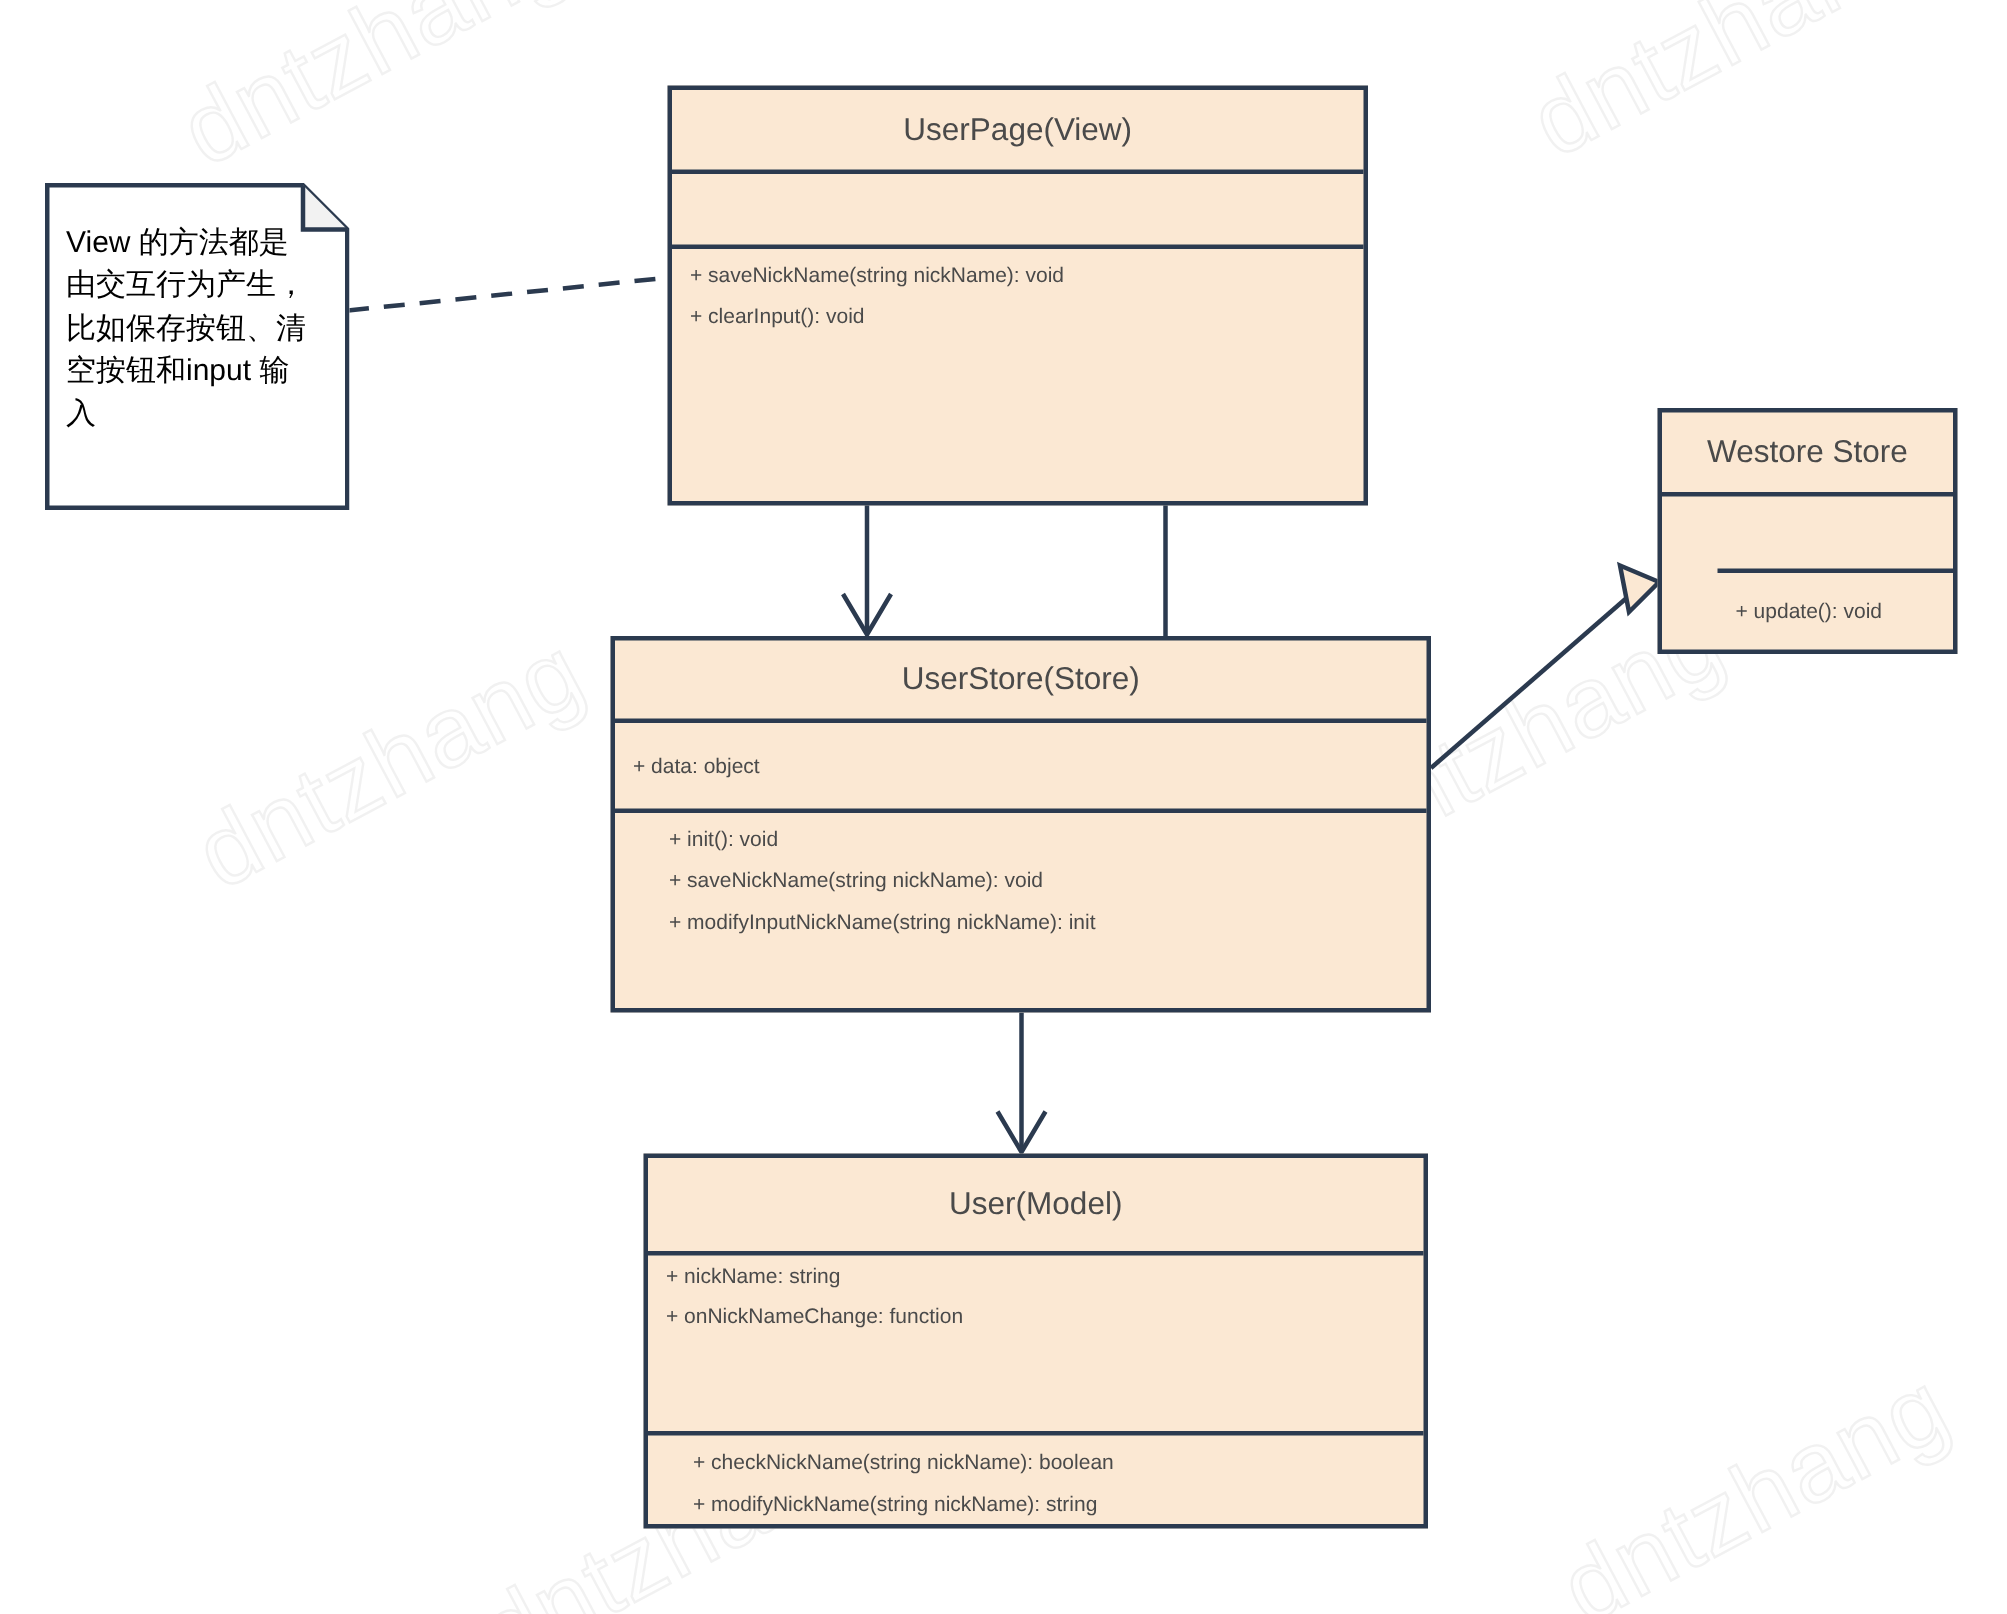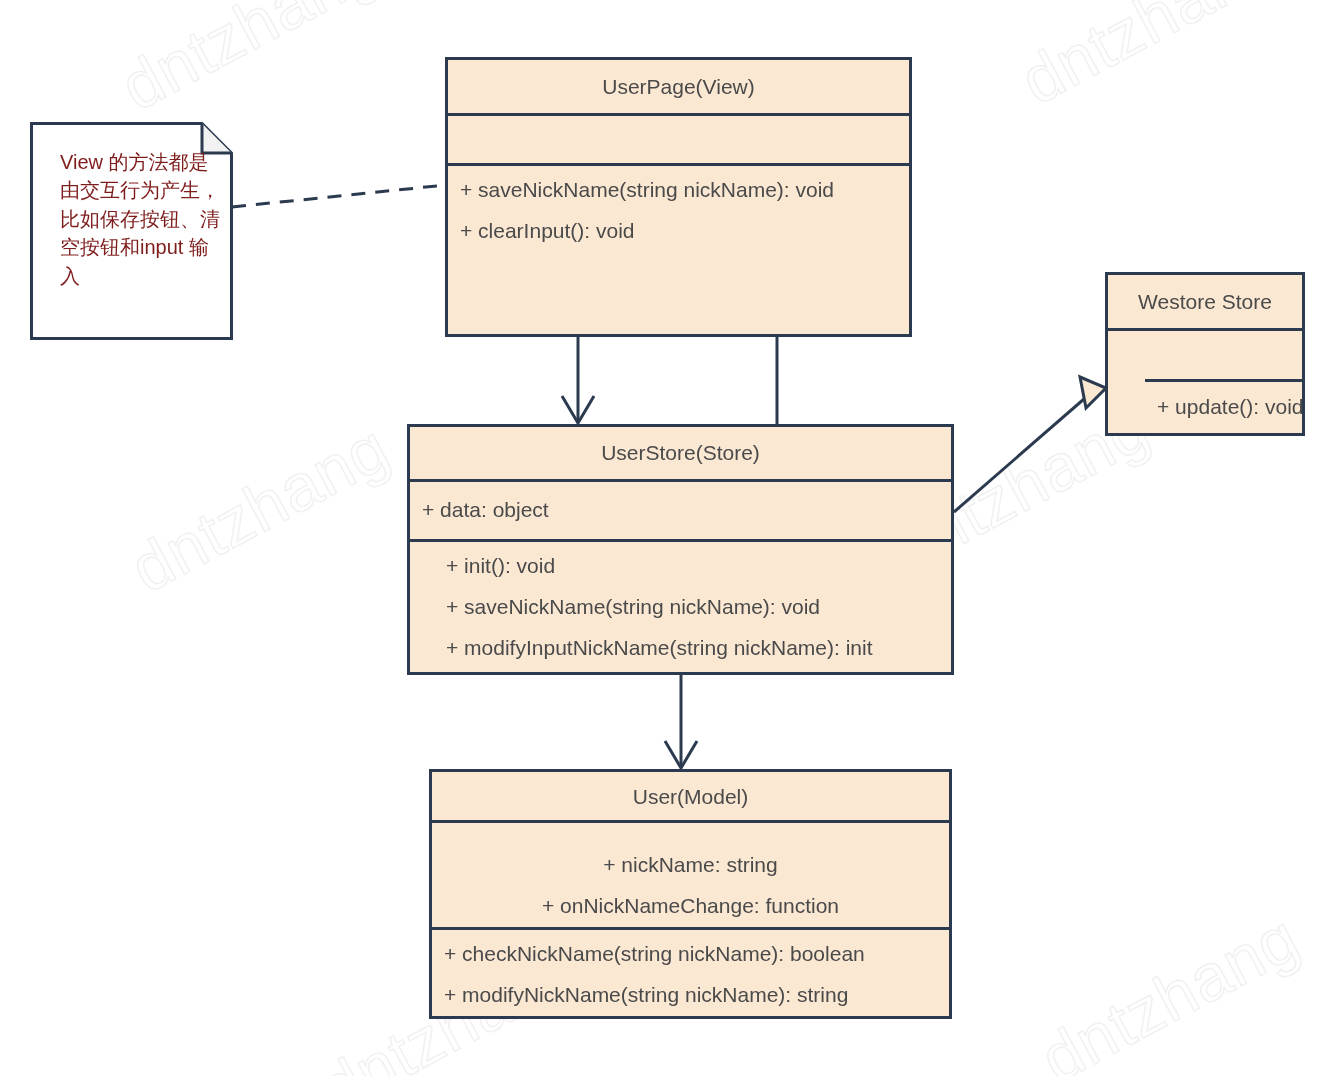--- a/index.html
+++ b/index.html
@@ -61,46 +61,46 @@
   .uml-section + .uml-section {
     border-top: 3px solid #2b3a4f;
   }
   .uml-title {
     text-align: center;
     font-size: 21px;
     color: #4a4a4a;
     line-height: 1.2;
   }
   .uml-member {
-    font-size: 21px;
+    font-size: 14px;
     color: #4a4a4a;
     padding: 0 12px;
     line-height: 1.95;
     white-space: nowrap;
   }
   
   .uml-note {
     position: absolute;
     box-sizing: border-box;
     background: #ffffff;
   }
   .note-shape {
     position: absolute;
     left: 0; top: 0;
     width: 100%;
     height: 100%;
   }
   .note-text {
     position: absolute;
-    left: 30px;
+    left: 14px;
     top: 26px;
     width: 160px;
     font-size: 20px;
     line-height: 1.42;
-    color: #7f1d1d;
+    color: #000000;
     white-space: pre-wrap;
     word-break: break-word;
   }
 </style>
 </head>
 <body>
 
 <div id="canvas">
 
   <div class="wm" style="left:110px; top:-12px;">dntzhang</div>
@@ -157,25 +157,25 @@
       <div class="uml-member">+ init(): void</div>
       <div class="uml-member">+ saveNickName(string nickName): void</div>
       <div class="uml-member">+ modifyInputNickName(string nickName): init</div>
     </div>
   </div>
 
   <div class="uml-class" style="left:429px; top:769px; width:523px; height:250px;">
     <div class="uml-section" style="height:64px;">
       <div class="uml-title">User(Model)</div>
     </div>
-    <div class="uml-section" style="height:124px; justify-content:flex-start; padding-top:22px;align-items:center;">
+    <div class="uml-section" style="height:124px; justify-content:flex-start; padding-top:0;">
       <div class="uml-member">+ nickName: string</div>
       <div class="uml-member">+ onNickNameChange: function</div>
     </div>
-    <div class="uml-section" style="flex:1; justify-content:space-between; padding-top:4px;">
+    <div class="uml-section" style="flex:1; justify-content:space-between; padding-top:4px;padding-left:18px;">
       <div class="uml-member">+ checkNickName(string nickName): boolean</div>
       <div class="uml-member">+ modifyNickName(string nickName): string</div>
     </div>
   </div>
 
   <div class="uml-class" style="left:1105px; top:272px; width:200px; height:164px;">
     <div class="uml-section" style="height:53px;">
       <div class="uml-title">Westore Store</div>
     </div>
     <div class="uml-section" style="height:51px;"></div>

